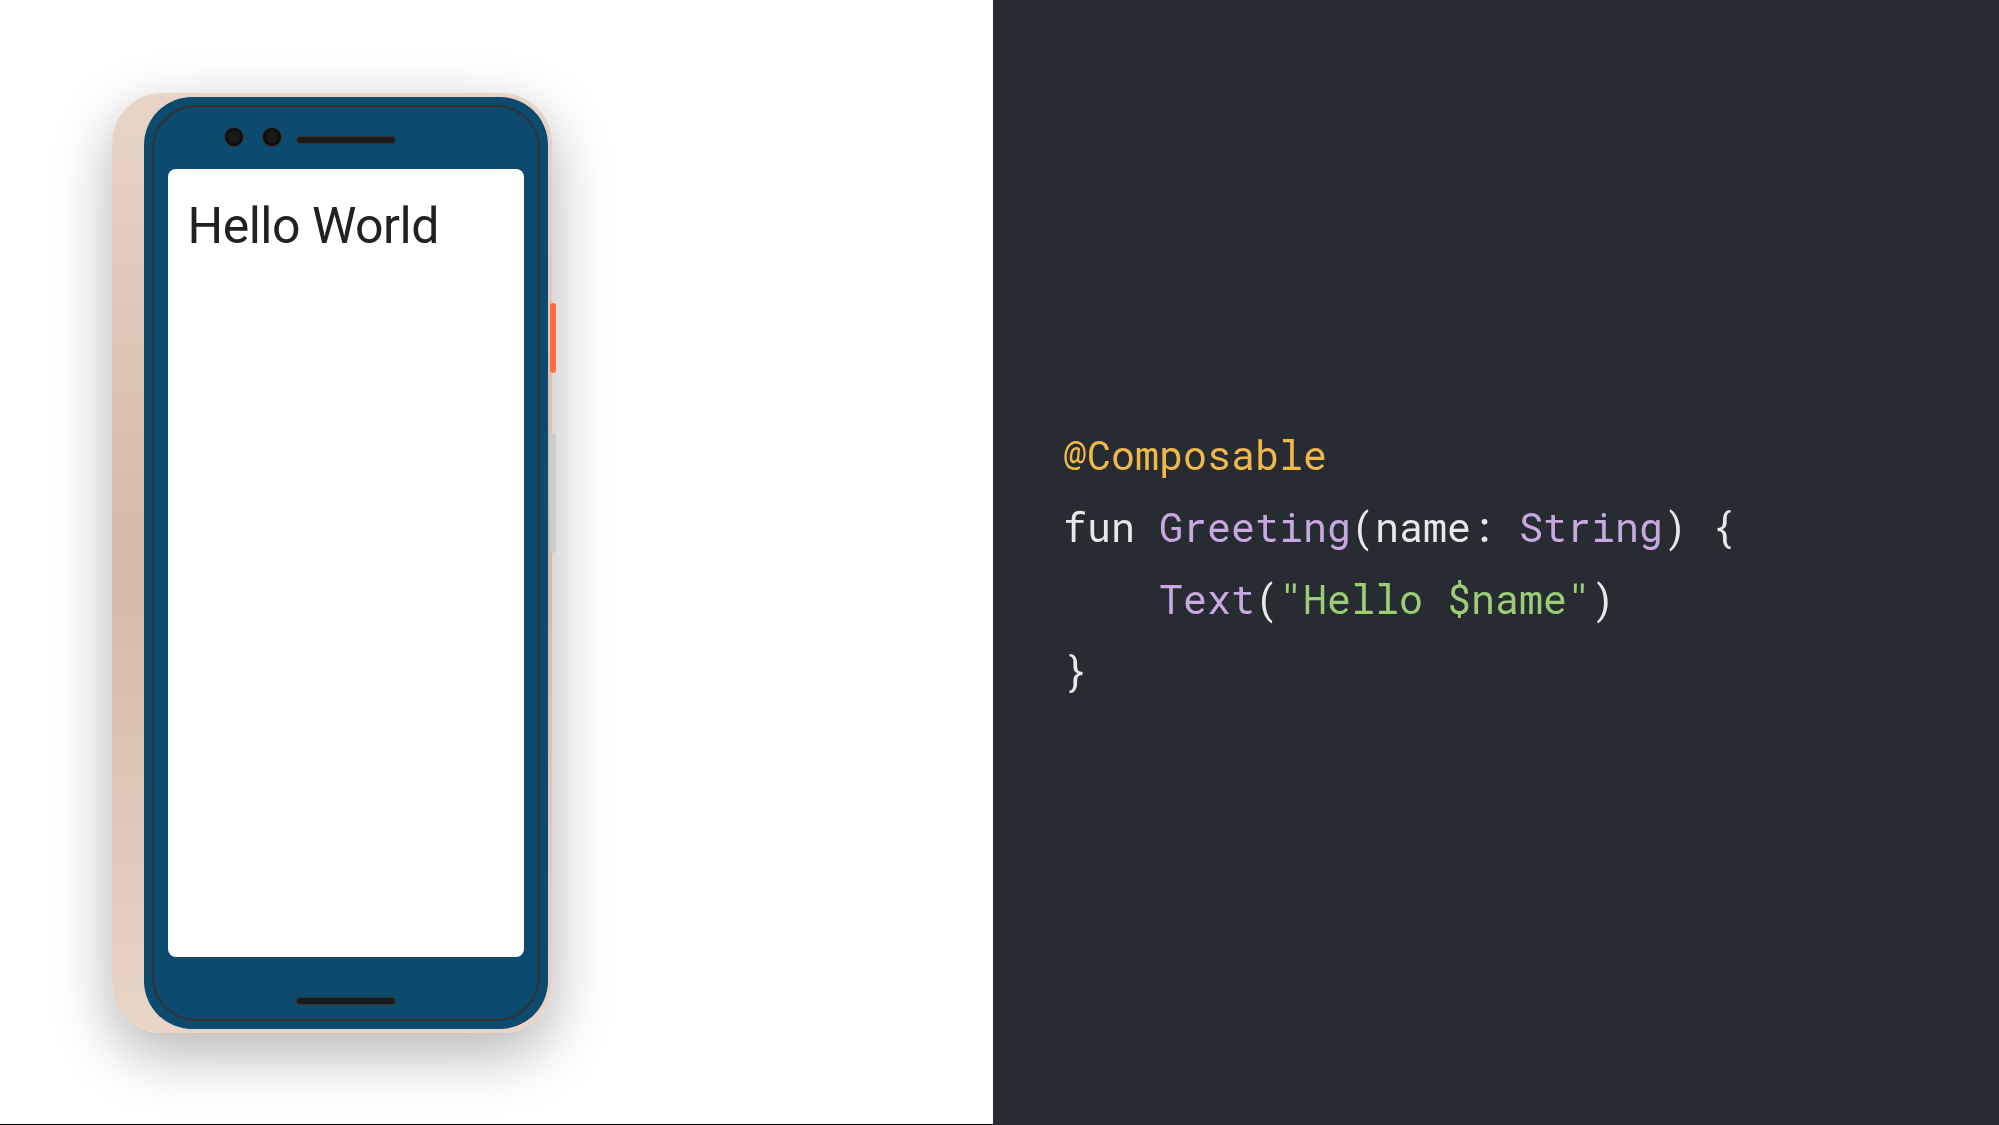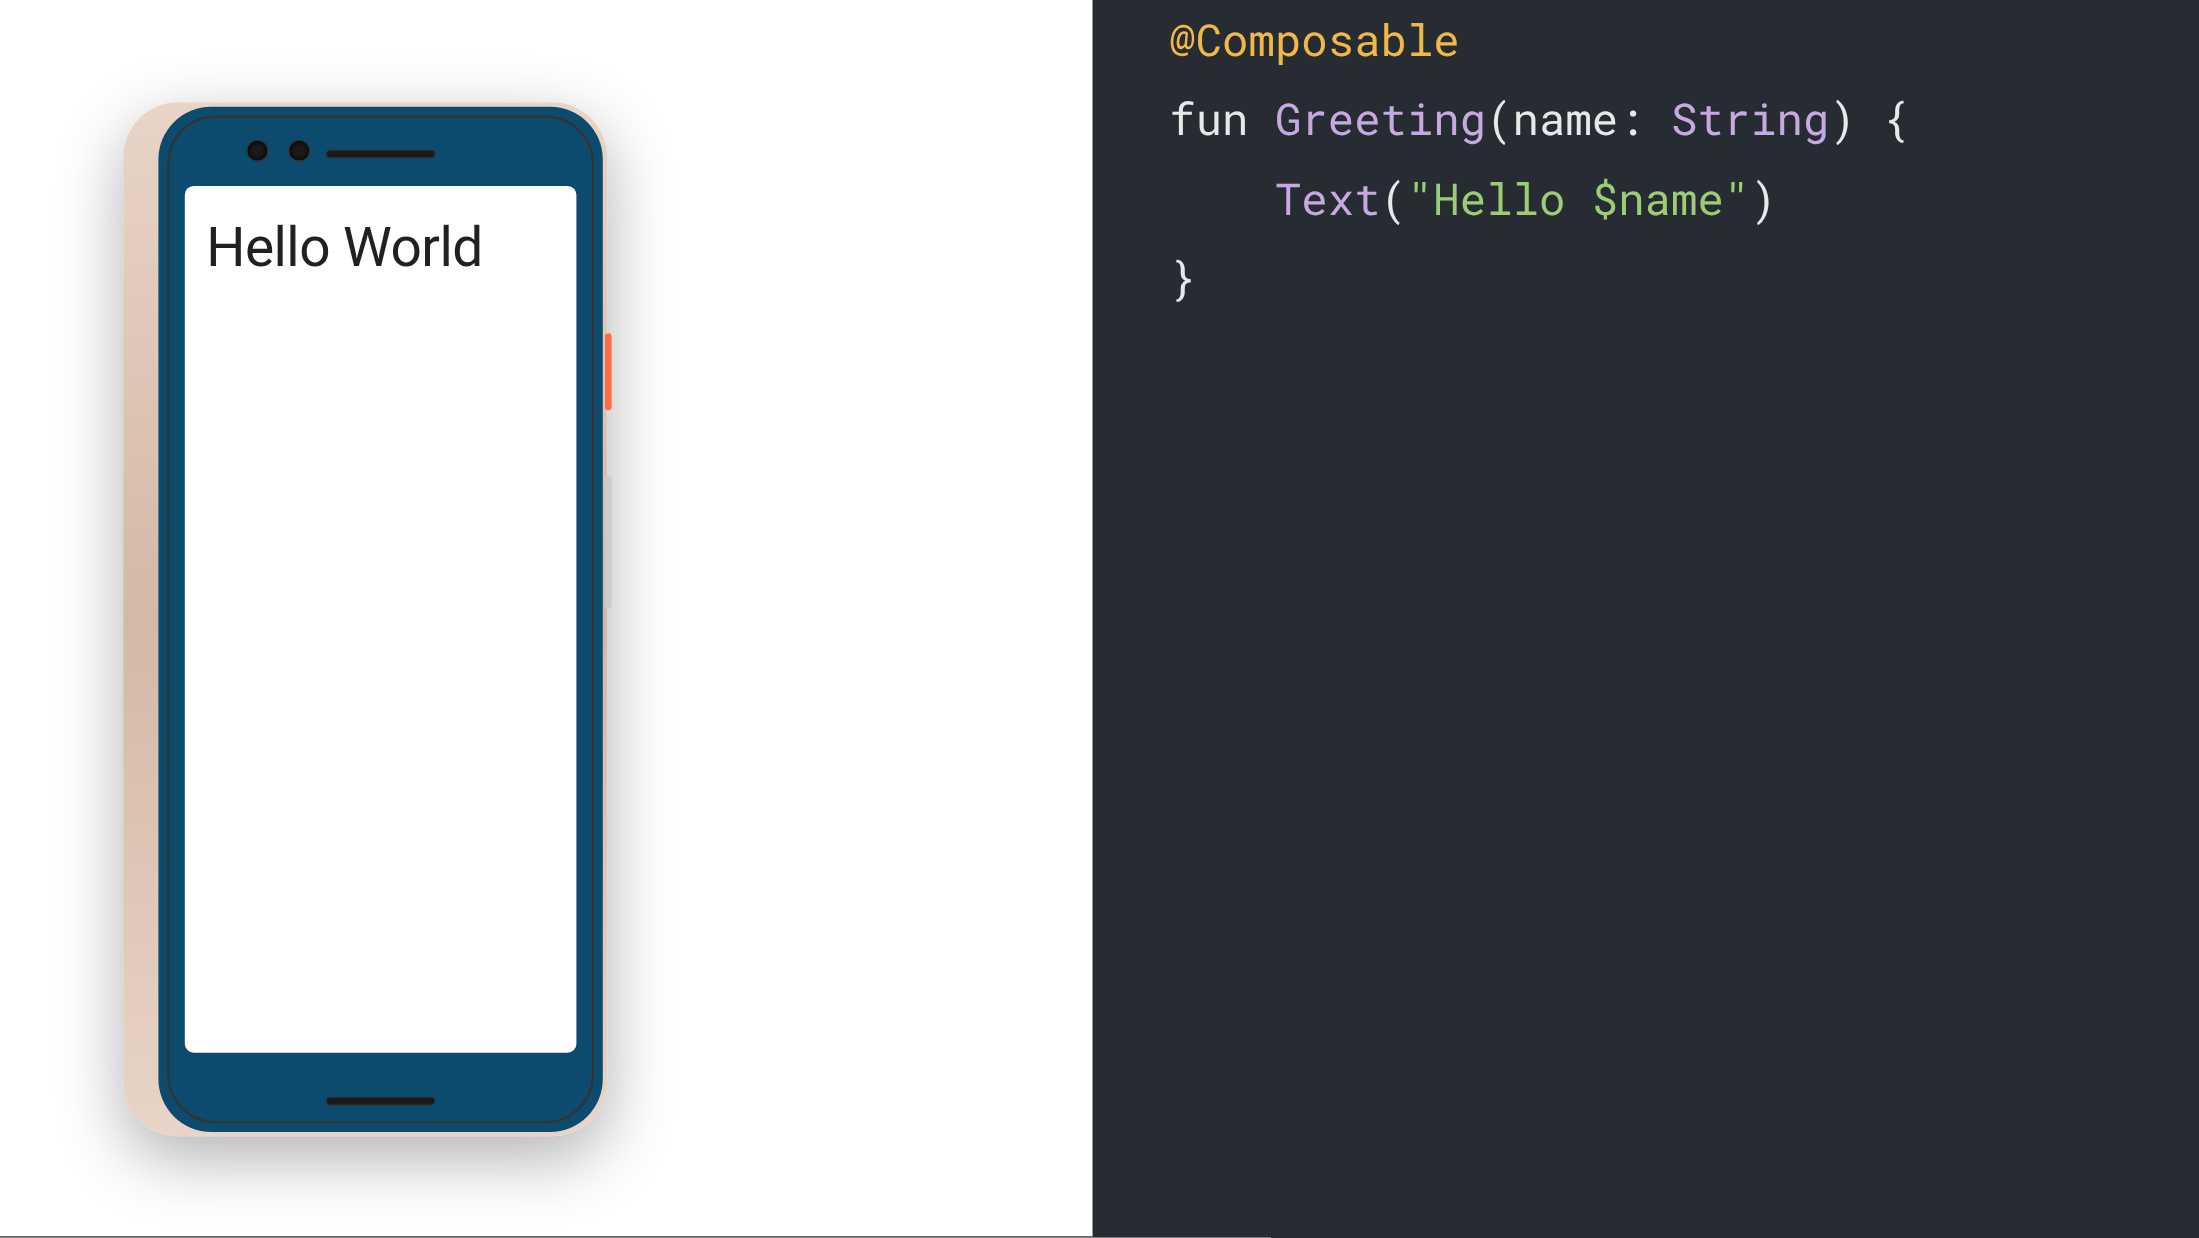--- a/index.html
+++ b/index.html
@@ -17,21 +17,21 @@
       position: relative;
       display: flex;
       align-items: center;
       justify-content: center;
     }
     .right-panel {
       flex: 1;
       height: 100%;
       background: #272c33;
       display: flex;
-      align-items: flex-start;
+      align-items: center;
       padding-left: 70px;
     }
     .phone-frame {
       width: 440px;
       height: 940px;
       position: relative;
       margin-left: -330px;
     }
     .phone-outer {
       position: absolute;

